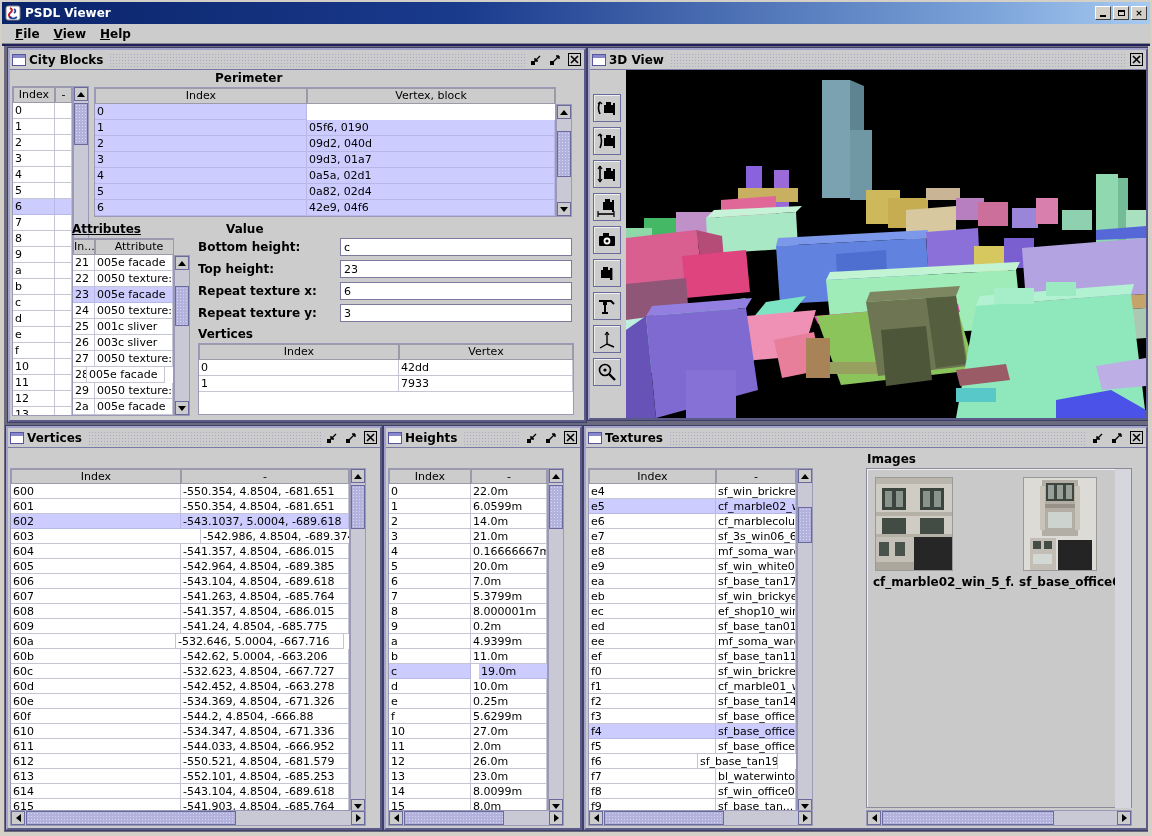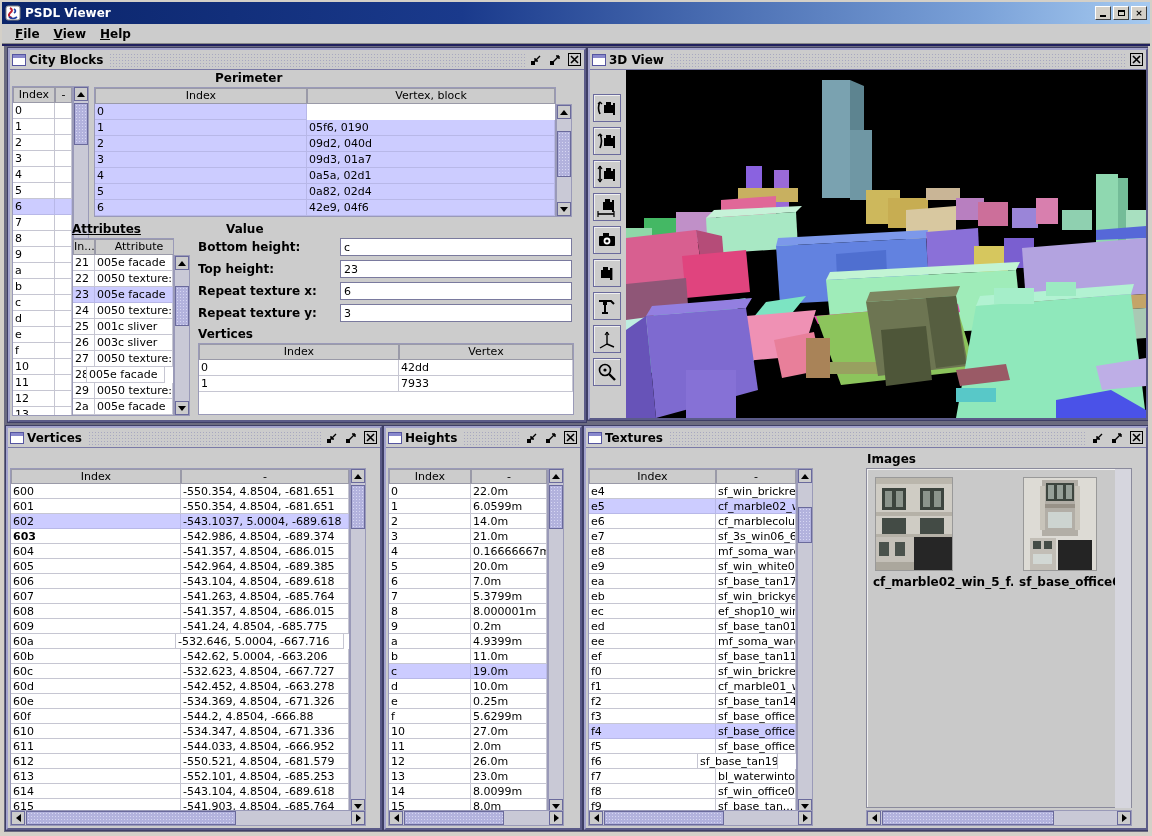--- a/index.html
+++ b/index.html
@@ -573,21 +573,21 @@
             </div>
             <div class="tr">
               <div class="td" style="width: 170px;">601</div>
               <div class="td" style="width: 168px;">-550.354, 4.8504, -681.651</div>
             </div>
             <div class="tr sel">
               <div class="td" style="width: 170px;">602</div>
               <div class="td" style="width: 168px;">-543.1037, 5.0004, -689.618</div>
             </div>
             <div class="tr">
-              <div class="td" style="width: 170px; font-weight: bold;">603</div>
+              <div class="td" style="width: 190px;">603</div>
               <div class="td" style="width: 168px;">-542.986, 4.8504, -689.374</div>
             </div>
             <div class="tr">
               <div class="td" style="width: 170px;">604</div>
               <div class="td" style="width: 168px;">-541.357, 4.8504, -686.015</div>
             </div>
             <div class="tr">
               <div class="td" style="width: 170px;">605</div>
               <div class="td" style="width: 168px;">-542.964, 4.8504, -689.385</div>
             </div>
@@ -750,21 +750,21 @@
             <div class="tr">
               <div class="td" style="width: 82px;">a</div>
               <div class="td" style="width: 76px;">4.9399m</div>
             </div>
             <div class="tr">
               <div class="td" style="width: 82px;">b</div>
               <div class="td" style="width: 76px;">11.0m</div>
             </div>
             <div class="tr sel">
               <div class="td" style="width: 82px;">c</div>
-              <div class="td" style="width: 76px;">19.0m</div>
+              <div class="td" style="width: 76px; margin-left: 8px;">19.0m</div>
             </div>
             <div class="tr">
               <div class="td" style="width: 82px;">d</div>
               <div class="td" style="width: 76px;">10.0m</div>
             </div>
             <div class="tr">
               <div class="td" style="width: 82px;">e</div>
               <div class="td" style="width: 76px;">0.25m</div>
             </div>
             <div class="tr">

